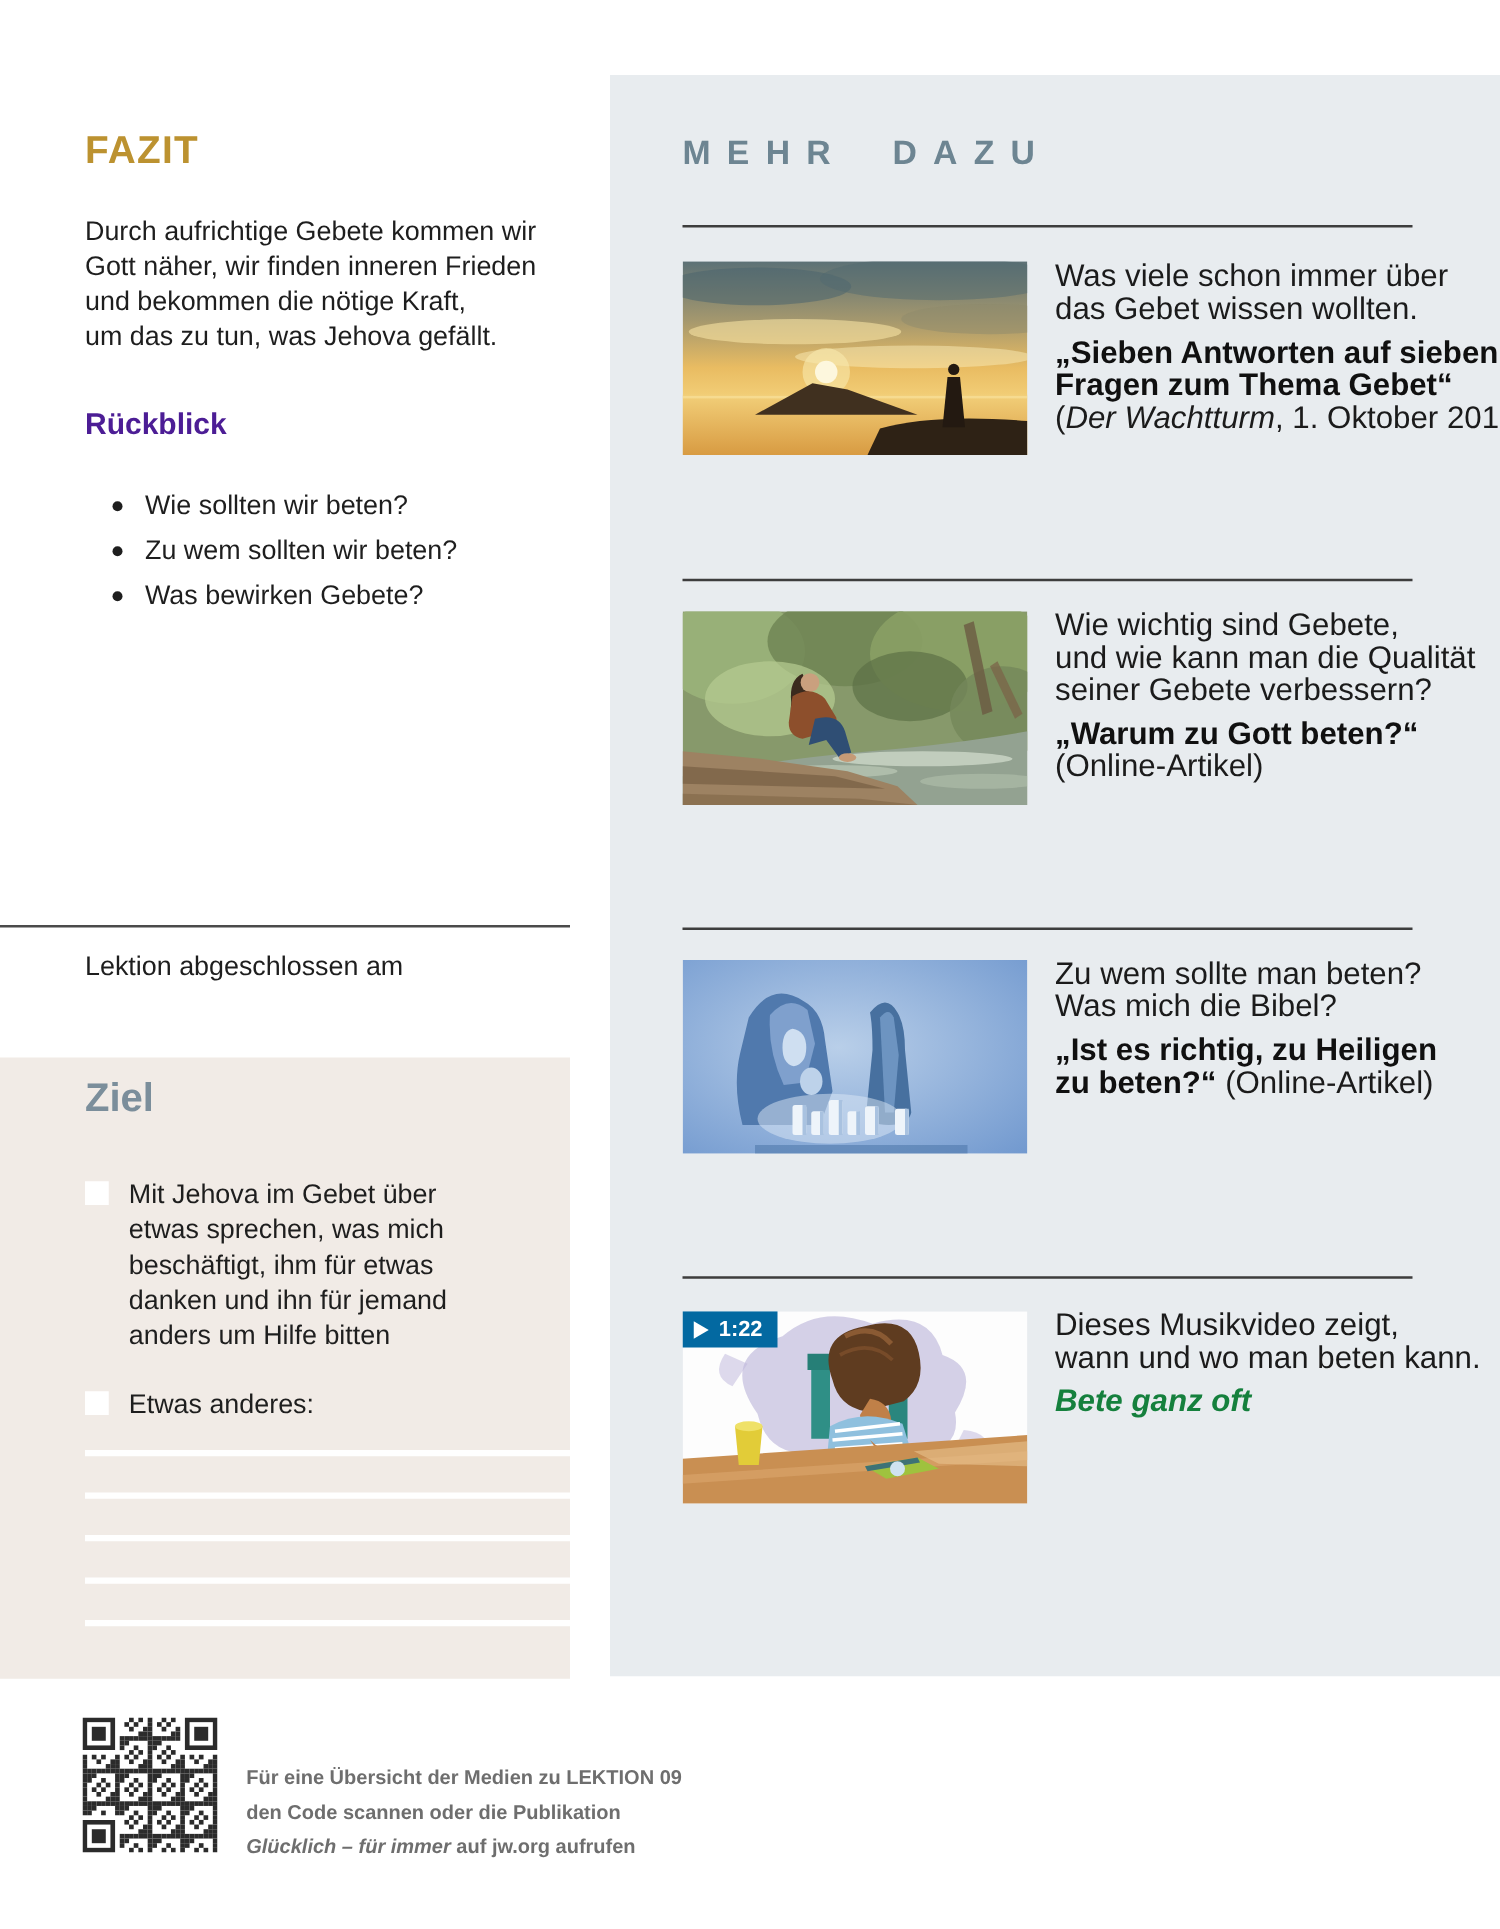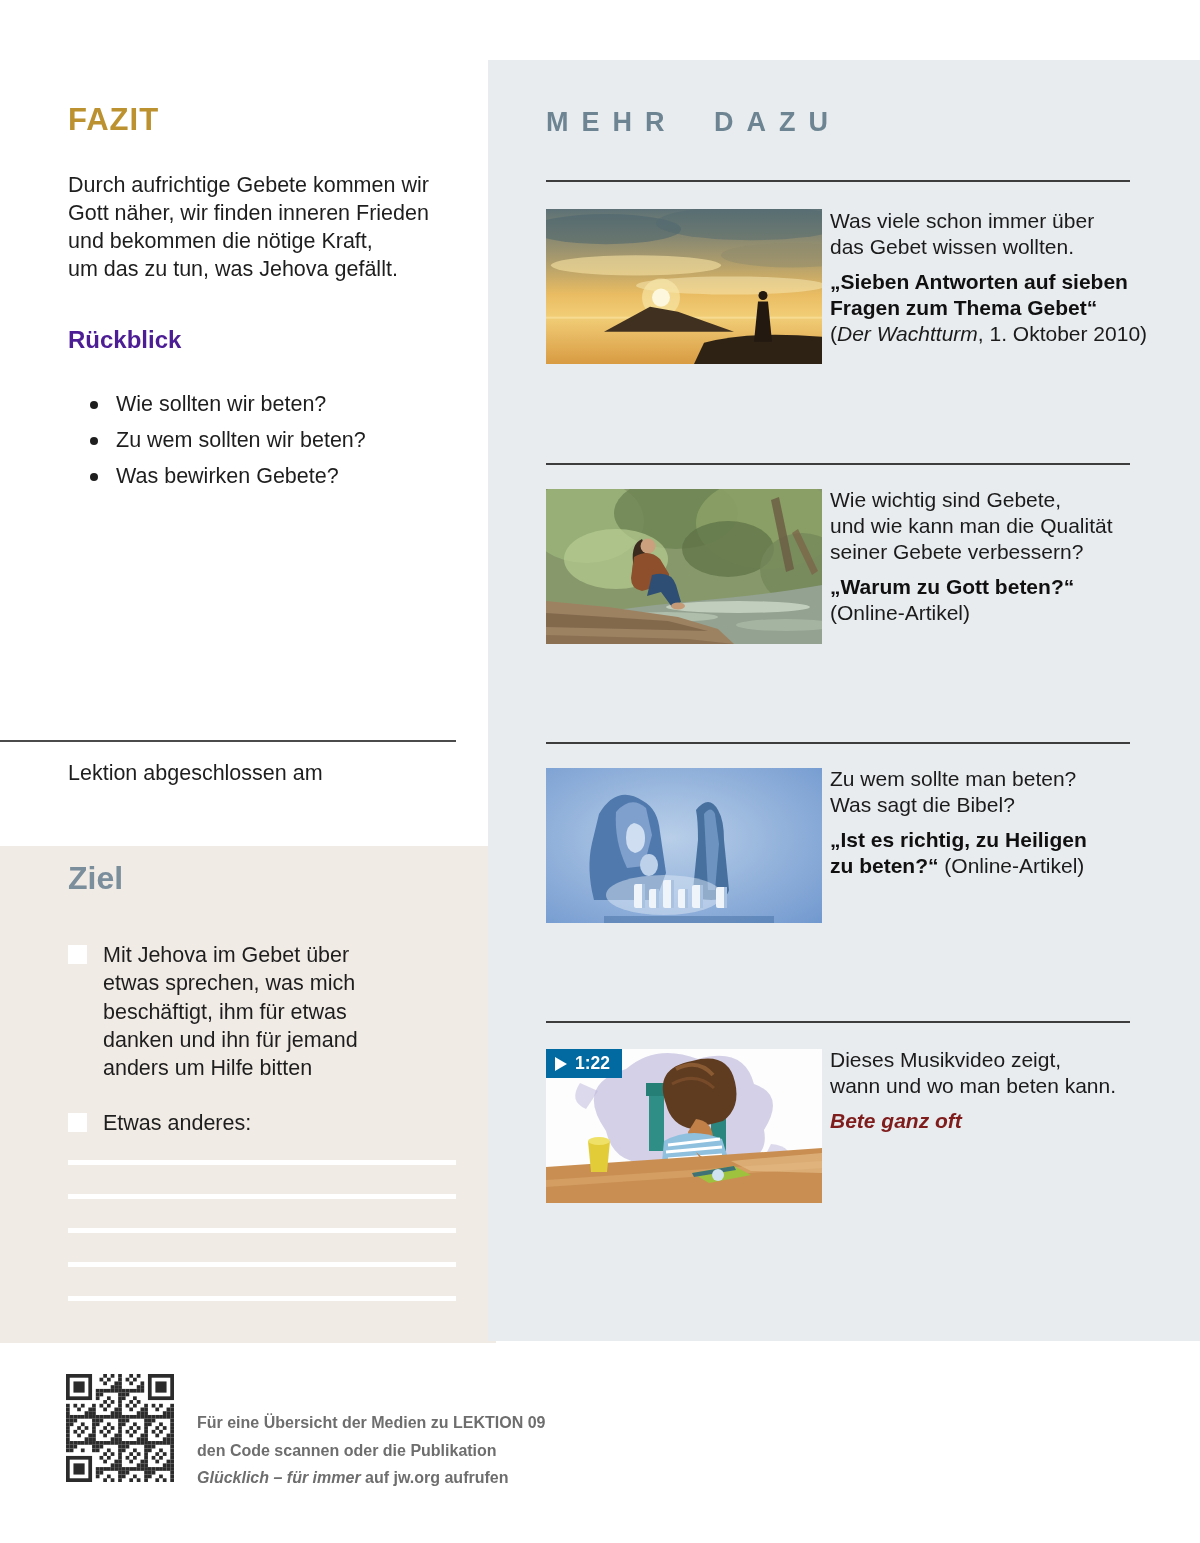--- a/index.html
+++ b/index.html
@@ -11,44 +11,44 @@
   .fazit-title{position:absolute;left:68px;top:102px;margin:0;font-size:31px;font-weight:bold;
                letter-spacing:1px;color:#bc9230;}
   .fazit-text{position:absolute;left:68px;top:171px;font-size:21.5px;line-height:28px;}
   .rueck-title{position:absolute;left:68px;top:326px;margin:0;font-size:24px;font-weight:bold;color:#4c1d95;}
   .bullet-list{position:absolute;left:90px;top:392px;margin:0;padding:0;list-style:none;}
   .bullet-list li{display:flex;align-items:flex-start;height:36px;font-size:21.5px;}
   .dot{width:8px;height:8px;border-radius:50%;background:#1e1e1e;margin:9px 18px 0 0;flex:none;}
   .left-rule{position:absolute;left:0;top:740px;width:456px;height:2px;background:#4b4b4b;}
   .lektion{position:absolute;left:68px;top:761px;font-size:21.5px;}
 
-  .beige-box{position:absolute;left:0;top:846px;width:456px;height:497px;background:#f1ebe6;padding-left:40px;}
+  .beige-box{position:absolute;left:0;top:846px;width:456px;height:497px;background:#f1ebe6;}
   .ziel-title{position:absolute;left:68px;top:14px;margin:0;font-size:32px;font-weight:bold;color:#7b8e9b;}
   .checkbox{position:absolute;width:19px;height:19px;background:#ffffff;}
   .cb1{left:68px;top:99px;}
   .cb2{left:68px;top:267px;}
   .goal1-text{position:absolute;left:103px;top:95px;font-size:21.5px;line-height:28.3px;}
   .goal2-text{position:absolute;left:103px;top:265px;font-size:21.5px;}
   .write-line{position:absolute;left:68px;width:388px;height:5px;background:#ffffff;}
   .wl1{top:314px}.wl2{top:348px}.wl3{top:382px}.wl4{top:416px}.wl5{top:450px}
 
   
   .panel{position:absolute;left:488px;top:60px;width:712px;height:1281px;background:#e8ecef;}
   .mehr-title{position:absolute;left:58px;top:47px;margin:0;font-size:27px;font-weight:bold;
               color:#6d8592;letter-spacing:13px;word-spacing:16px;}
   .divider{position:absolute;left:58px;width:584px;height:2px;background:#3d3d3d;}
   .d1{top:120px}.d2{top:403px}.d3{top:682px}.d4{top:961px}
   .thumb{position:absolute;left:58px;width:276px;height:155px;overflow:hidden;}
   .t1{top:149px}.t2{top:429px}.t3{top:708px}.t4{top:989px;height:154px}
   .thumb svg{display:block;width:100%;height:100%;}
-  .itext{position:absolute;left:342px;width:335px;font-size:21px;line-height:26px;color:#1b1b1b;}
+  .itext{position:absolute;left:356px;width:335px;font-size:25px;line-height:26px;color:#1b1b1b;}
   .x1{top:148px}.x2{top:427px}.x3{top:706px}.x4{top:987px}
   .title-block{margin-top:9px;}
   .b{font-weight:bold;color:#101010;}
-  .bi{font-weight:bold;font-style:italic;color:#7f1d1d;}
+  .bi{font-weight:bold;font-style:italic;color:#15803d;}
   .it{font-style:italic;}
   .badge{position:absolute;left:0;top:0;background:#0369a1;color:#ffffff;display:flex;
          align-items:center;gap:8px;padding:4px 12px 4px 9px;font-size:17.5px;font-weight:bold;}
   .play-tri{width:0;height:0;border-left:12px solid #ffffff;border-top:7px solid transparent;
             border-bottom:7px solid transparent;}
 
   
   .qr{position:absolute;left:66px;top:1374px;width:108px;height:108px;}
   .qr svg{display:block;width:100%;height:100%;}
   .footer-note{position:absolute;left:197px;top:1409px;font-size:16px;line-height:27.5px;
@@ -224,21 +224,21 @@
           <rect x="125" y="112" width="3" height="28"></rect>
           <rect x="139" y="121" width="3" height="19"></rect>
           <rect x="154" y="117" width="3" height="23"></rect>
           <rect x="178" y="119" width="3" height="21"></rect>
         </g>
         <path d="M58 148 h170 v7 h-170 z" fill="#4a74a8" opacity=".55"></path>
       </svg>
     </div>
     <div class="itext x3">
       <div class="nowrap">Zu wem sollte man beten?</div>
-      <div class="nowrap">Was sagt die Bibel?</div>
+      <div class="nowrap">Was mich die Bibel?</div>
       <div class="title-block">
         <div class="b nowrap">„Ist es richtig, zu Heiligen</div>
         <div class="nowrap"><span class="b">zu beten?“</span><span> (Online-Artikel)</span></div>
       </div>
     </div>
 
     <div class="thumb t4">
       <svg viewBox="0 0 276 154" preserveAspectRatio="none">
         <rect width="276" height="154" fill="#fdfdfd"></rect>
         <path d="M60 82 q-32 -46 20 -62 q30 -26 72 -10 q46 -13 56 25 q32 11 10 46 q6 31 -31 31 q-41 16 -72 0 q-46 9 -55 -30 z" fill="#b3abd6" opacity=".55"></path>

